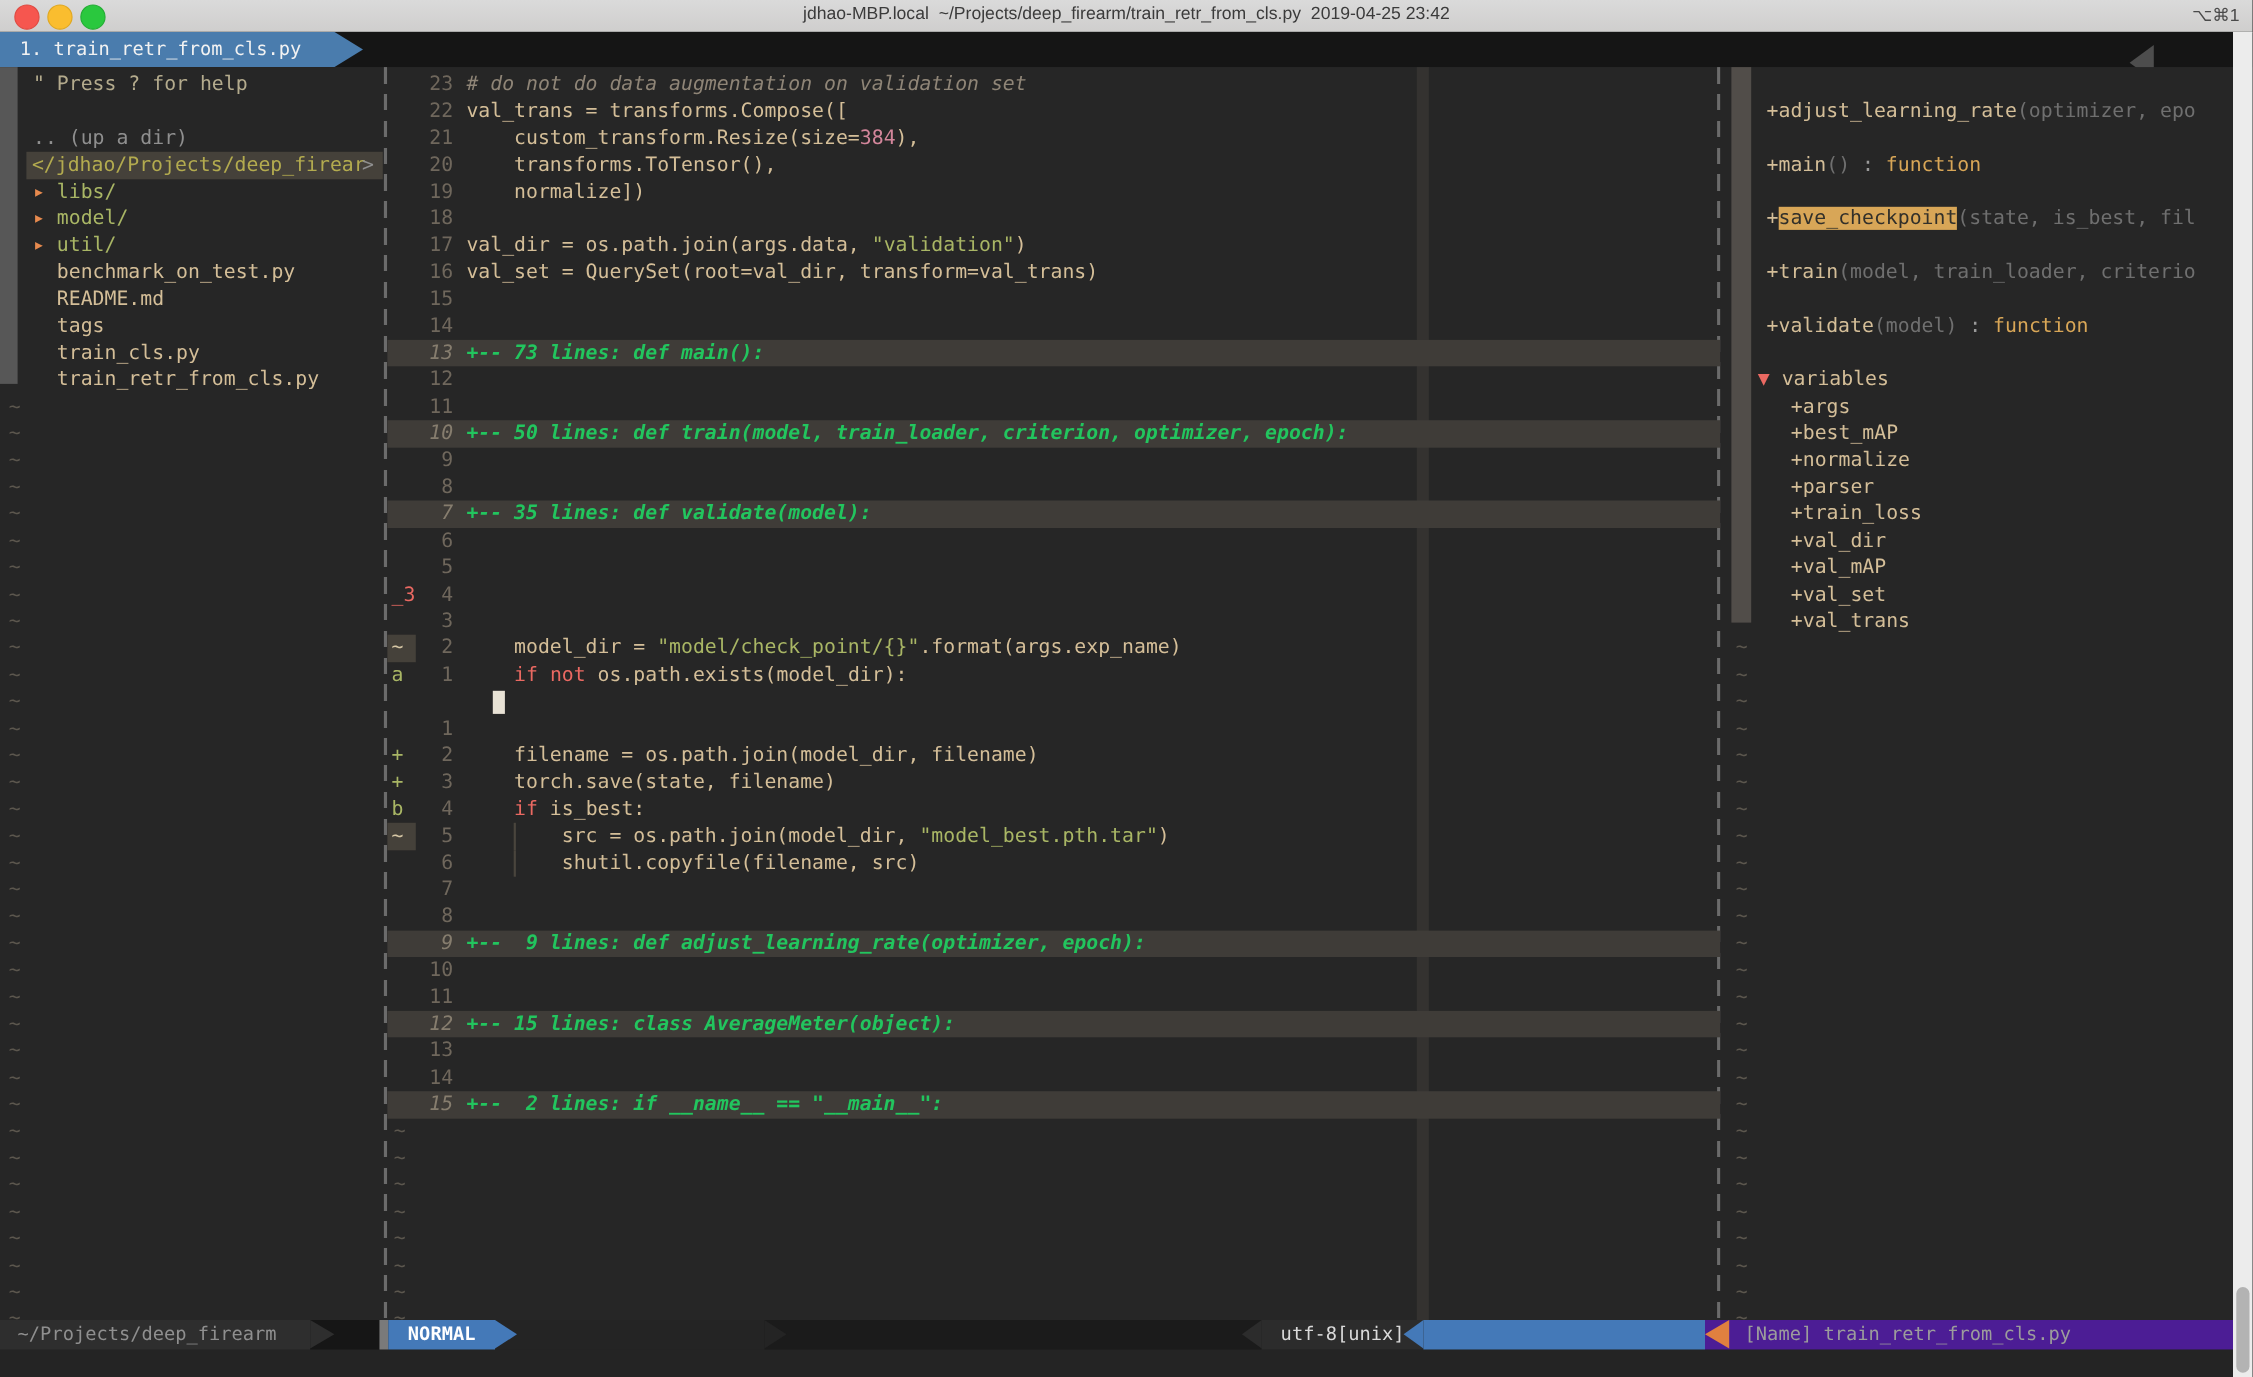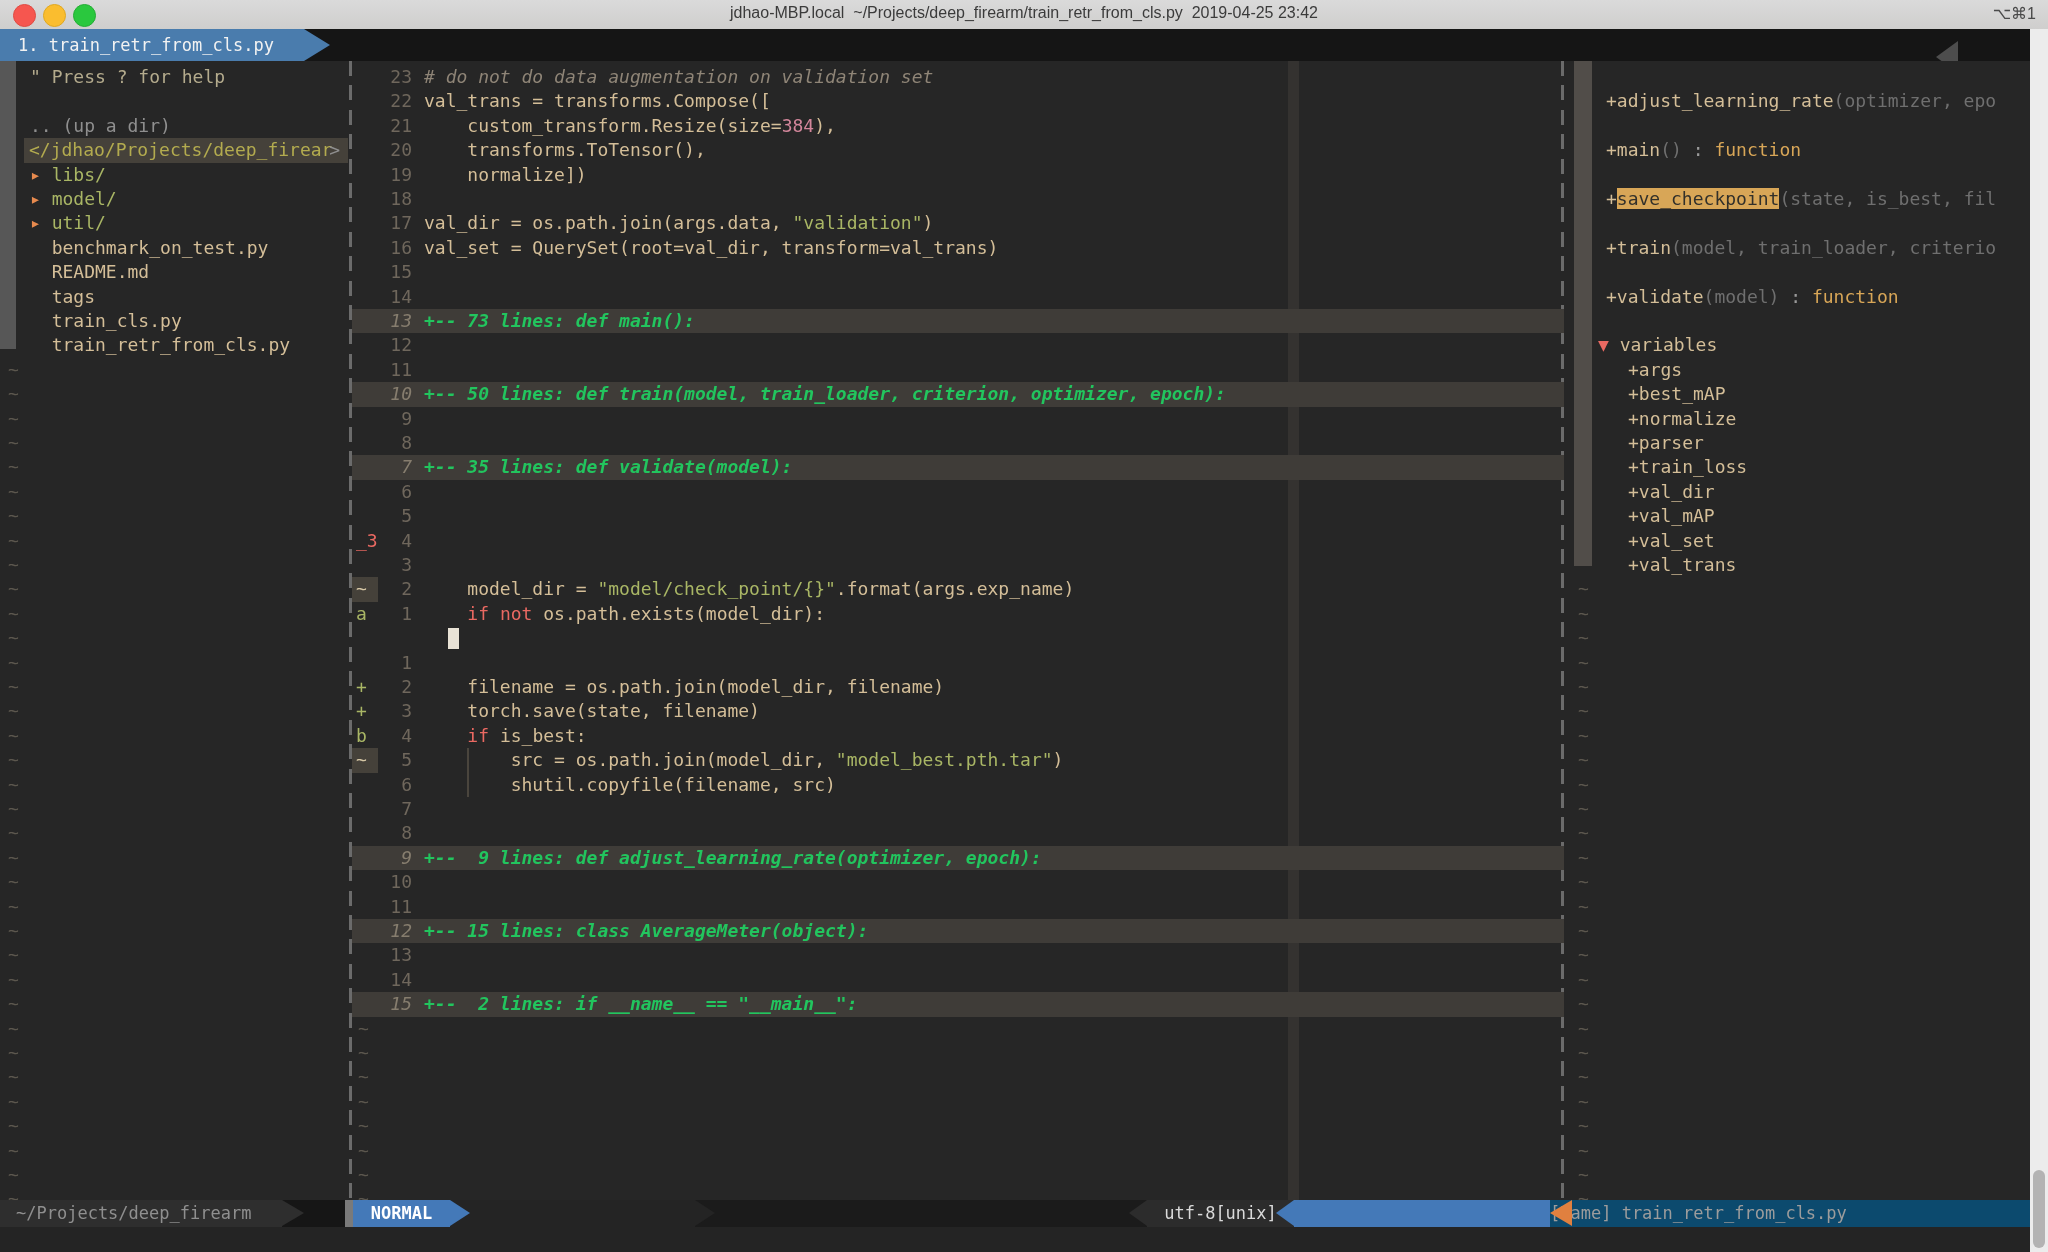--- a/index.html
+++ b/index.html
@@ -276,21 +276,21 @@
     <div class="sl-seg" style="left:695px;width:452px;background:#1b1b1b;color:#8f8f8f;padding-left:40px;">
       <span>train_retr_from_cls.py</span>
       
     </div>
     <div class="arrow-l" style="left:1129px;border-right:18px solid #2c2c2c;"></div>
     <div class="sl-seg" style="left:1147px;width:147px;background:#2c2c2c;color:#dadada;text-align:center;">utf-8[unix]</div>
     <div class="arrow-l" style="left:1276px;border-right:18px solid #4479b8;"></div>
     <div class="sl-seg" style="left:1294px;width:256px;background:#4479b8;color:#ffffff;padding-left:30px;">
       <span>86%</span> <span>≡</span> <span>246/284</span><span class="lnglyph">L<br>N</span> <span>:</span>  <span>5</span>
     </div>
-    <div class="sl-seg" style="left:1550px;width:480px;background:#0c4a6e;color:#9c9c9c;">[Name] train_retr_from_cls.py</div>
+    <div class="sl-seg" style="left:1550px;width:480px;background:#4c1d95;color:#9c9c9c;padding-left:36px;">[Name] train_retr_from_cls.py</div>
     <div class="arrow-l" style="left:1550px;border-right:22px solid #e0803f;"></div>
   </div>
 
   <div class="cmdline"></div>
 
   <div class="scroll-track"></div>
   <div class="scroll-thumb"></div>
 
 </div>
 

